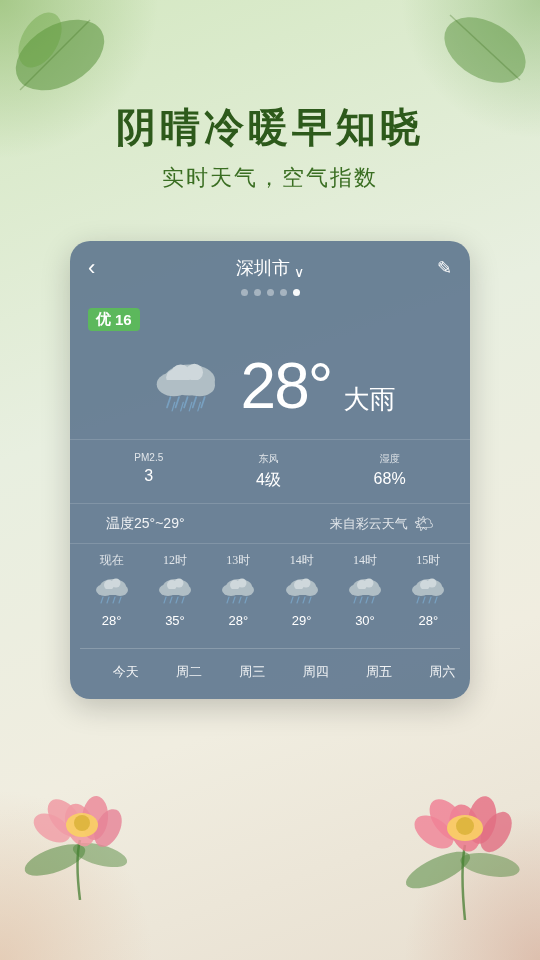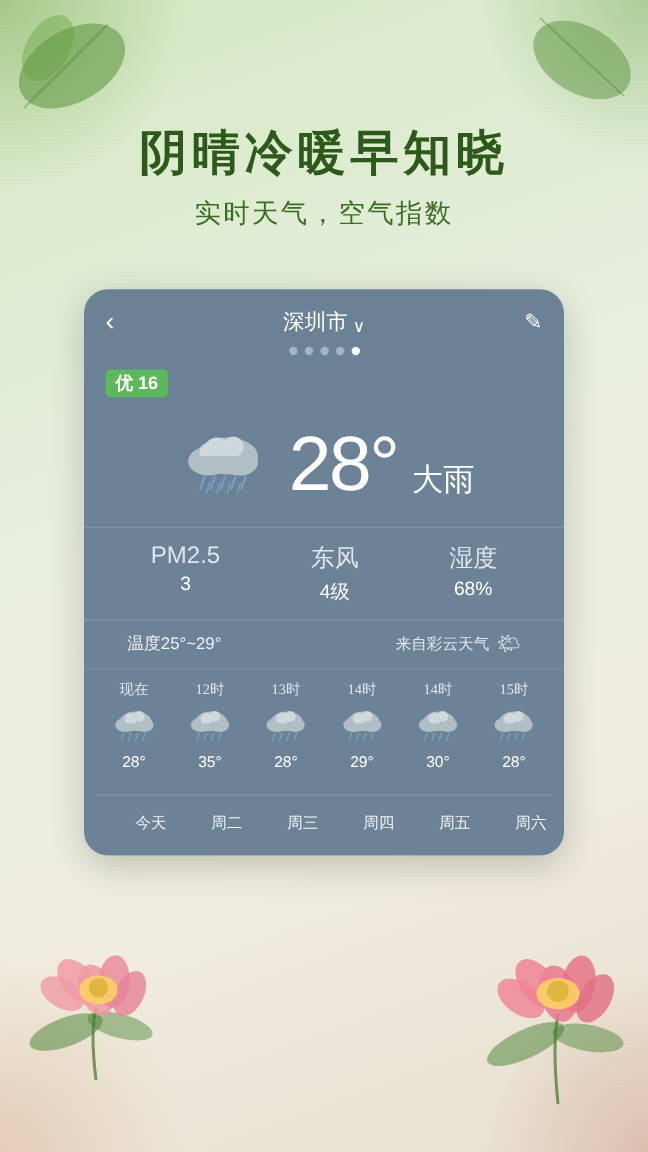--- a/index.html
+++ b/index.html
@@ -199,21 +199,21 @@
       display: flex;
       justify-content: space-around;
       padding: 12px 18px;
       border-top: 1px solid rgba(255,255,255,0.15);
       border-bottom: 1px solid rgba(255,255,255,0.15);
     }
     .stat-item {
       text-align: center;
     }
     .stat-label {
-      font-size: 20px;
+      font-size: 10px;
       color: rgba(255,255,255,0.8);
       margin-bottom: 4px;
     }
     .stat-value {
       font-size: 16px;
       color: #fff;
       font-weight: 500;
     }
 
     
@@ -222,21 +222,21 @@
       justify-content: space-between;
       align-items: center;
       padding: 10px 36px;
     }
     .temp-range {
       color: rgba(255,255,255,0.9);
       font-size: 14px;
     }
     .source {
       display: flex;
-      align-items: center;
+      align-items: flex-end;
       gap: 6px;
       color: rgba(255,255,255,0.8);
       font-size: 13px;
     }
     .source-icon {
       font-size: 16px;
     }
 
     
     .weather-desc {

